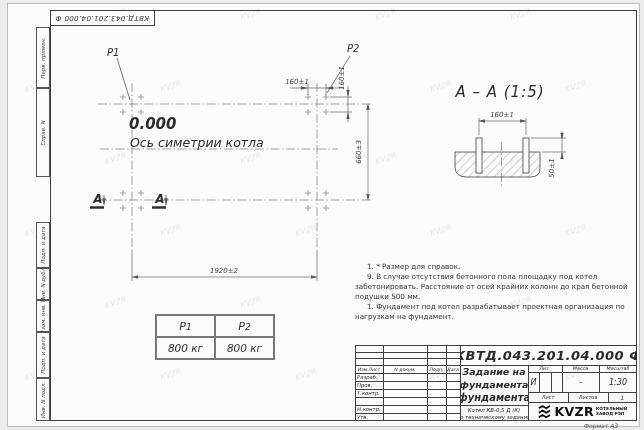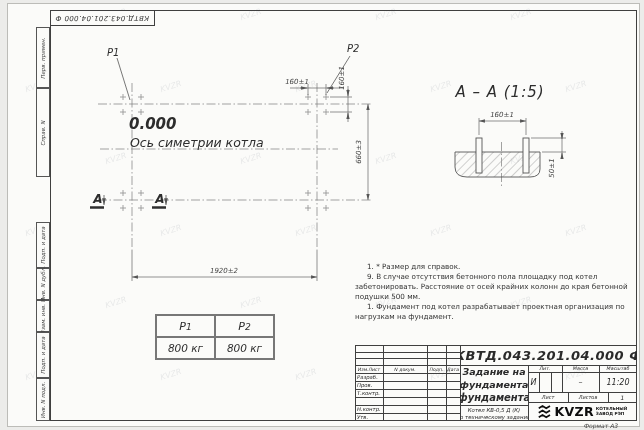--- a/index.html
+++ b/index.html
@@ -253,21 +253,21 @@
   <div class="tc" style="left:105px;top:33px;width:68px;height:13px;font-size:9.5px;font-weight:600;">фундамента</div>
   <div class="tc" style="left:105px;top:46px;width:68px;height:13px;font-size:10px;font-weight:600;">фундамента</div>
   <div class="tc" style="left:105px;top:61px;width:68px;height:8px;font-size:5.4px;">Котел КВ-0,5 Д (К)</div>
   <div class="tc" style="left:105px;top:68px;width:68px;height:8px;font-size:5.4px;">по техническому заданию</div>
 
   <div class="tc" style="left:173px;top:20px;width:34px;height:7px;font-size:4.8px;">Лит.</div>
   <div class="tc" style="left:207px;top:20px;width:37px;height:7px;font-size:4.8px;">Масса</div>
   <div class="tc" style="left:244px;top:20px;width:38px;height:7px;font-size:4.8px;">Масштаб</div>
   <div class="tc" style="left:173px;top:27px;width:11px;height:20px;font-size:8px;">И</div>
   <div class="tc" style="left:207px;top:27px;width:37px;height:20px;font-size:8px;">–</div>
-  <div class="tc" style="left:244px;top:27px;width:38px;height:20px;font-size:8px;">11:20</div>
+  <div class="tc" style="left:244px;top:27px;width:38px;height:20px;font-size:8px;">1:30</div>
 
   <div class="tc" style="left:173px;top:47px;width:40px;height:10px;font-size:5px;">Лист</div>
   <div class="tc" style="left:213px;top:47px;width:40px;height:10px;font-size:5px;">Листов</div>
   <div class="tc" style="left:253px;top:47px;width:29px;height:10px;font-size:6px;">1</div>
 
   <div id="logo">
     <svg width="15" height="14" viewBox="0 0 20 18">
       <path d="M1,4 L6,1 L11,4 L16,1" stroke="#0d0d0d" stroke-width="2.2" fill="none"></path>
       <path d="M1,10 L6,7 L11,10 L16,7" stroke="#0d0d0d" stroke-width="2.2" fill="none"></path>
       <path d="M1,16 L6,13 L11,16 L16,13" stroke="#0d0d0d" stroke-width="2.2" fill="none"></path>

